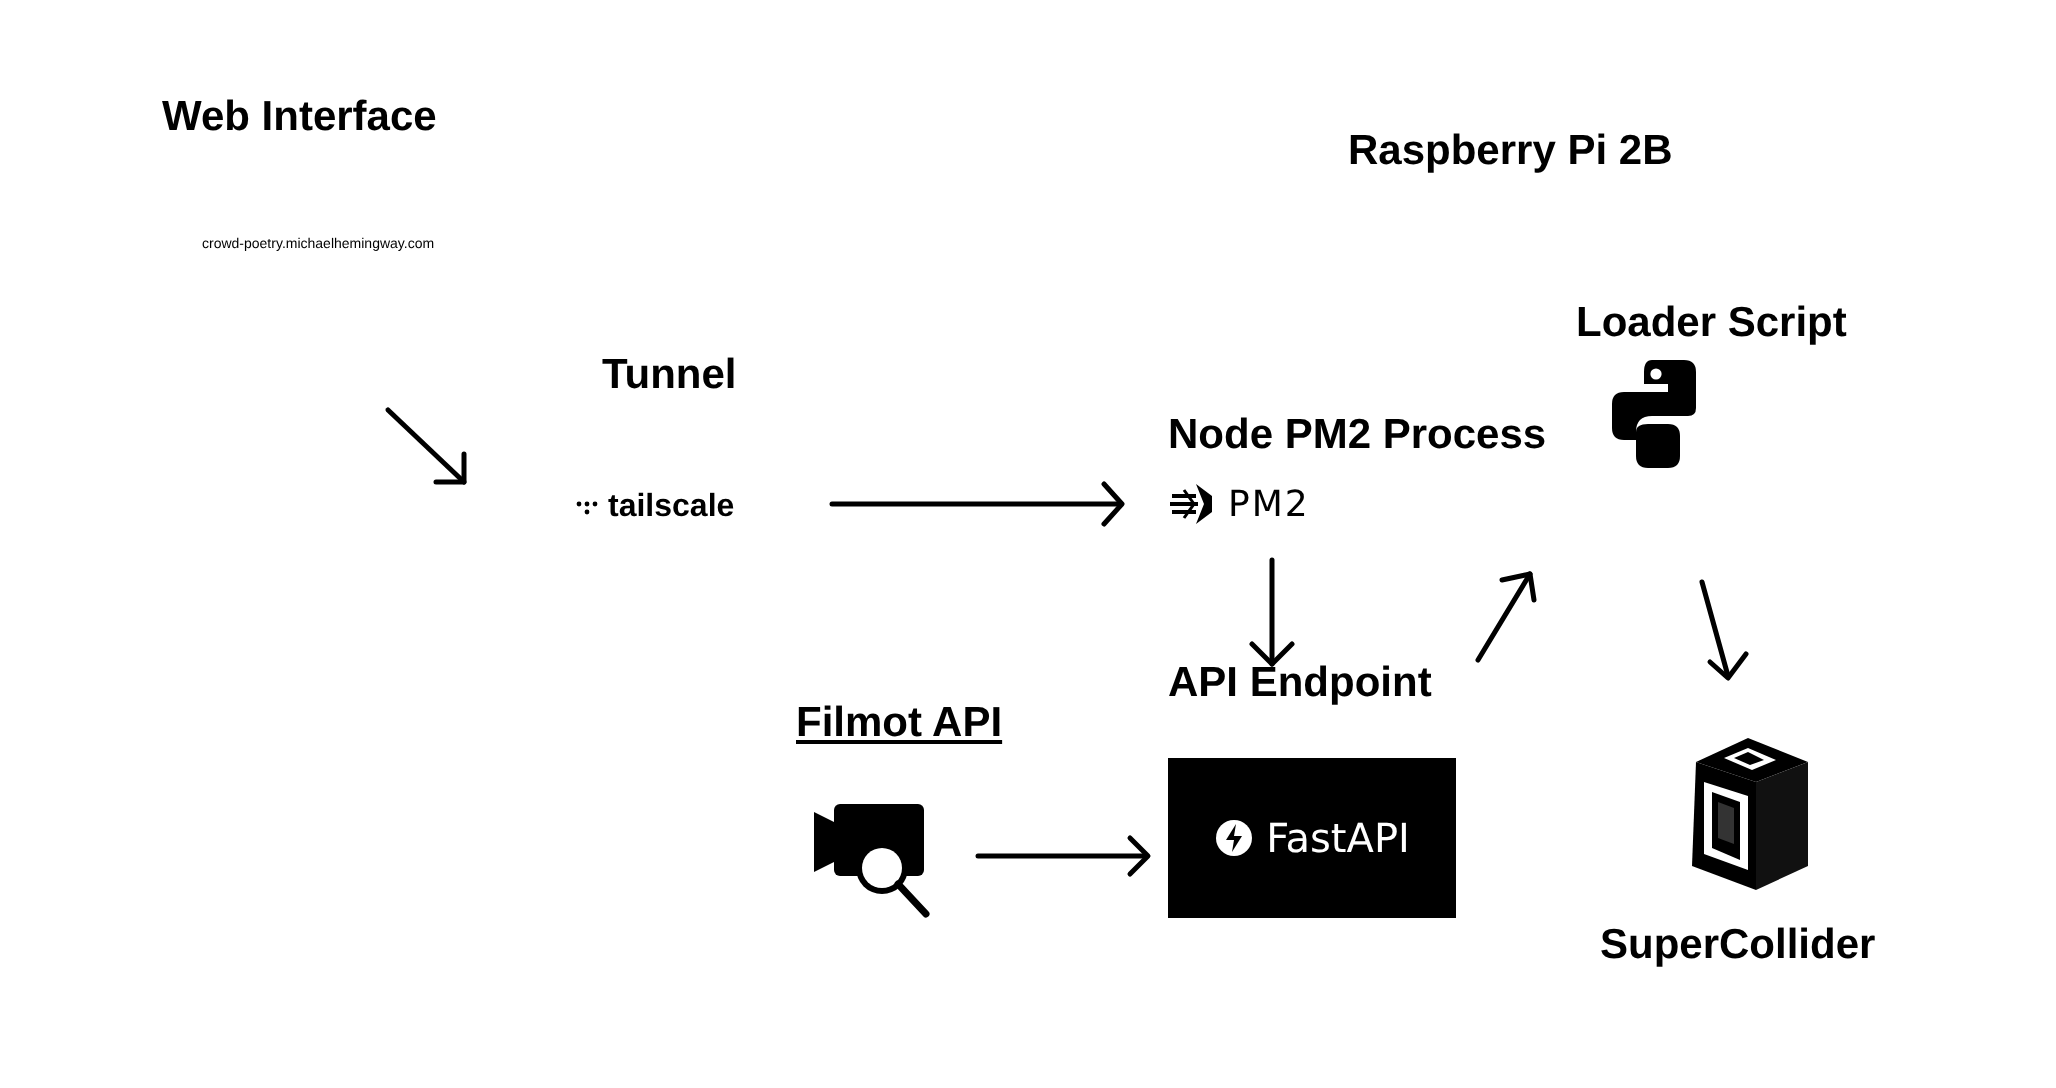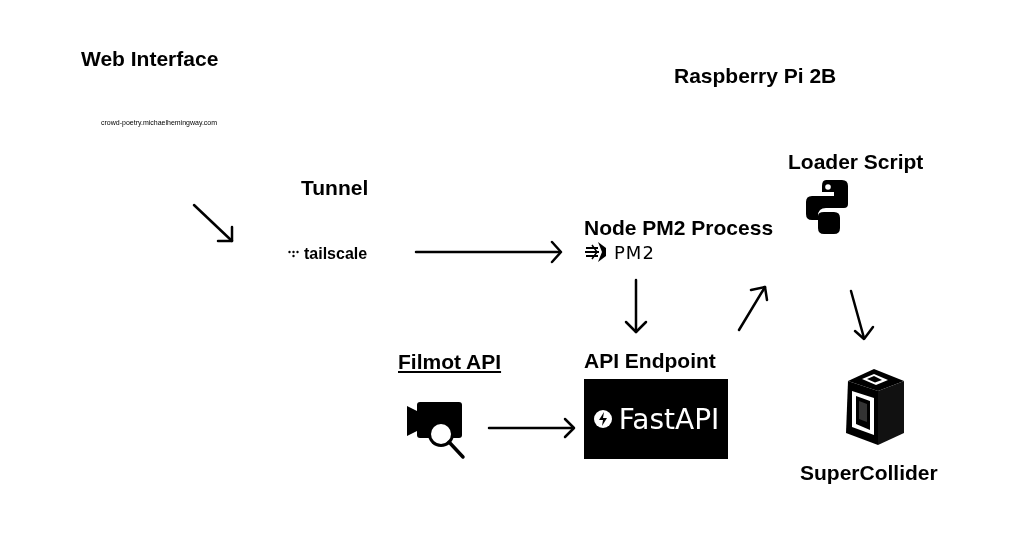--- a/index.html
+++ b/index.html
@@ -4,21 +4,21 @@
 <style>
   html, body { margin: 0; padding: 0; background: #ffffff; }
   body { width: 1028px; height: 544px; position: relative; overflow: hidden;
          font-family: "Liberation Sans", sans-serif; color: #000; }
   .label { position: absolute; font-weight: bold; font-size: 21px; white-space: nowrap; }
   .small { position: absolute; font-size: 7px; white-space: nowrap; letter-spacing: 0; }
   .abs { position: absolute; }
   svg.arrows { position: absolute; left: 0; top: 0; }
   .fastapi-box { position: absolute; left: 584px; top: 379px; width: 144px; height: 80px;
                  background: #000; display: flex; align-items: center; justify-content: center; gap: 6px; }
-  .fastapi-text { color: #fff; font-size: 28px; font-family: "DejaVu Sans", sans-serif; }
+  .fastapi-text { color: #fff; font-size: 20px; font-family: "DejaVu Sans", sans-serif; }
   .pm2-text { font-family: "DejaVu Sans", sans-serif; font-size: 18px; letter-spacing: 1px; }
   .tail-text { font-weight: bold; font-size: 16px; }
 </style>
 </head>
 <body>
 
 <div class="label" style="left:81px; top:47px;">Web Interface</div>
 <div class="small" style="left:101px; top:119px;">crowd-poetry.michaelhemingway.com</div>
 <div class="label" style="left:674px; top:64px;">Raspberry Pi 2B</div>
 
@@ -26,38 +26,38 @@
 <div class="abs" style="left:288px; top:245px; display:flex; align-items:center; gap:5px;">
   <svg width="11" height="8" viewBox="0 0 11 8">
     <circle cx="1.5" cy="2" r="1.2" fill="#000"></circle>
       <circle cx="5.5" cy="2" r="1.2" fill="#000"></circle>
       <circle cx="9.5" cy="2" r="1.2" fill="#000"></circle>
     <circle cx="5.5" cy="6" r="1.2" fill="#000"></circle>
   </svg>
   <span class="tail-text">tailscale</span>
 </div>
 
-<div class="label" style="left:584px; top:216px;">Node PM2 Process</div>
+<div class="label" style="left:584px; top:206px;">Node PM2 Process</div>
 <div class="abs" style="left:584px; top:240px; display:flex; align-items:center; gap:4px;">
   <svg width="26" height="24" viewBox="0 0 26 24">
     <path d="M14 2 L22 8 L22 16 L14 22 L18 12 Z" fill="#000"></path>
     <path d="M2 8 H14 M1 12 H15 M2 16 H14" stroke="#000" stroke-width="2"></path>
     <path d="M8 5 L13 12 L8 19" stroke="#000" stroke-width="1.5" fill="none"></path>
   </svg>
   <span class="pm2-text">PM2</span>
 </div>
 
 <div class="label" style="left:788px; top:150px;">Loader Script</div>
 <svg class="abs" style="left:804px; top:180px;" width="50" height="56" viewBox="0 0 50 56">
   <path d="M22 0 H38 Q44 0 44 6 V24 Q44 28 40 28 H22 Q14 28 14 36 V40 H8 Q2 40 2 34 V22 Q2 16 8 16 H30 V12 H18 V6 Q18 0 22 0 Z" fill="#000"></path>
   <circle cx="24" cy="7" r="2.8" fill="#fff"></circle>
   <path d="M14 40 V48 Q14 54 20 54 H30 Q36 54 36 48 V38 Q36 32 30 32 H20 Q14 32 14 36 Z" fill="#000"></path>
 </svg>
 
-<div class="label" style="left:584px; top:349px;">API Endpoint</div>
+<div class="label" style="left:584px; top:330px;">API Endpoint</div>
 <div class="fastapi-box">
   <svg width="20" height="20" viewBox="0 0 20 20">
     <circle cx="10" cy="10" r="9" fill="#fff"></circle>
     <path d="M11 3 L6 11 H10 L9 17 L14 9 H10 Z" fill="#000"></path>
   </svg>
   <span class="fastapi-text">FastAPI</span>
 </div>
 
 <div class="label" style="left:398px; top:350px;text-decoration:underline;">Filmot API</div>
 <svg class="abs" style="left:407px; top:400px;" width="60" height="62" viewBox="0 0 60 62">

